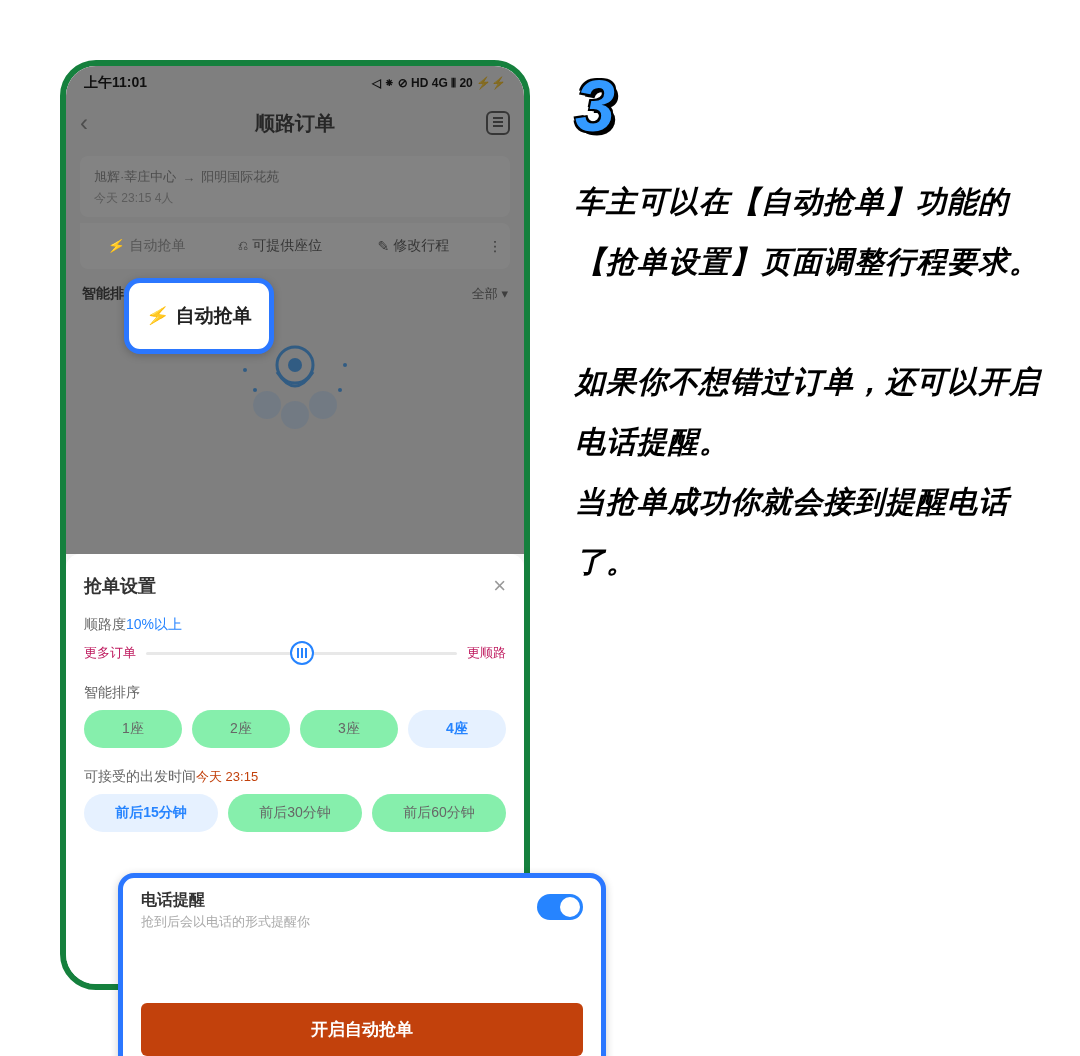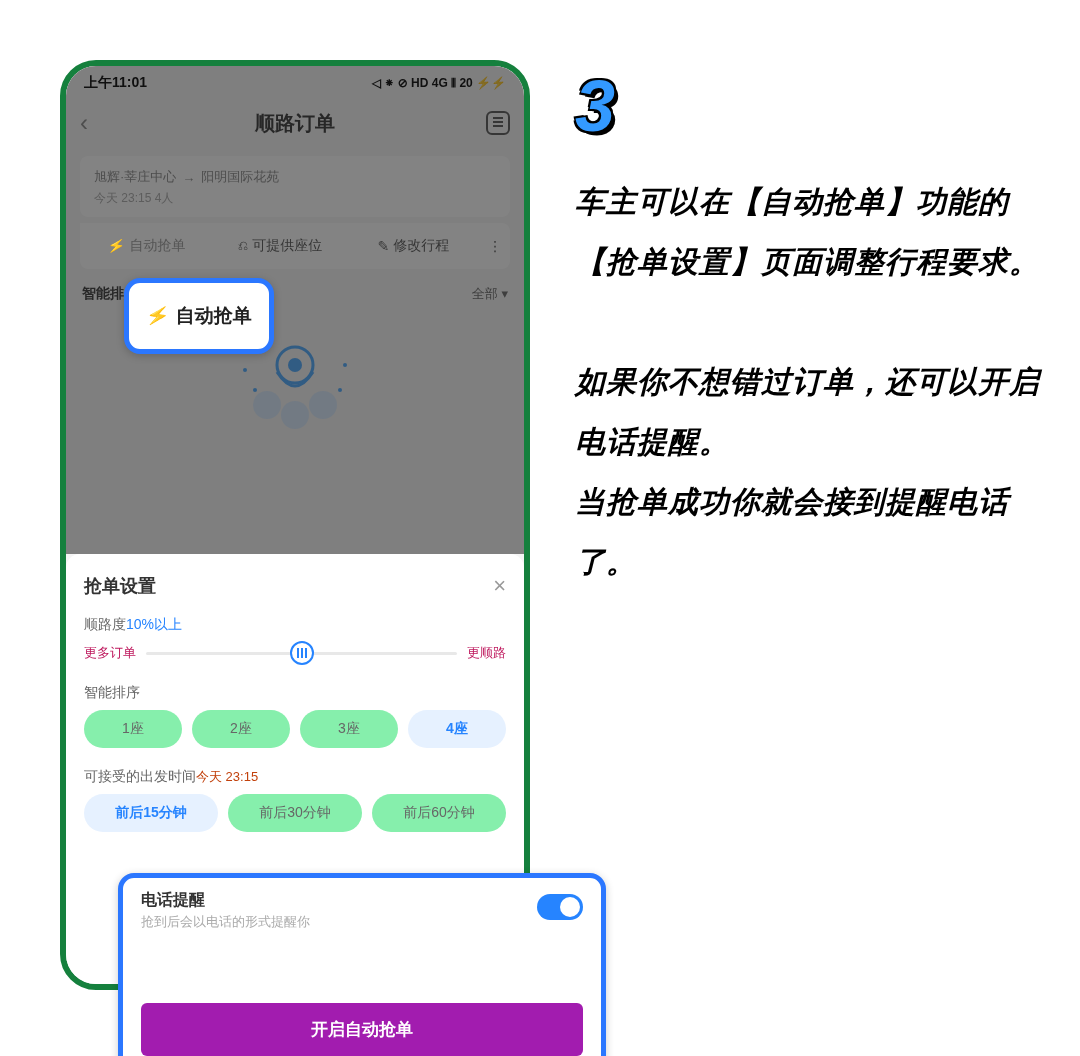--- a/index.html
+++ b/index.html
@@ -193,21 +193,21 @@
 .pr-title { font-size:16px; font-weight:700; color:#333; }
 .pr-sub { font-size:13px; color:#aaa; margin-top:2px; }
 .toggle {
   width:46px; height:26px; background:#2684ff; border-radius:13px; position:relative; flex-shrink:0; margin-top:4px;
 }
 .toggle::after {
   content:""; position:absolute; right:3px; top:3px; width:20px; height:20px; background:#fff; border-radius:50%;
 }
 .cta {
   margin-top:auto;
-  background:#a21caf; color:#fff; font-size:17px; font-weight:600;
+  background:#c2410c; color:#fff; font-size:17px; font-weight:600;
   text-align:center; padding:15px 0; border-radius:6px;
 }
 .lightning-icon { display:inline-block; transform:rotate(10deg); }
 .route-icon { font-size:13px; }
 </style>
 </head>
 <body>
 
 <div class="layout">
   <div class="phone-col">

